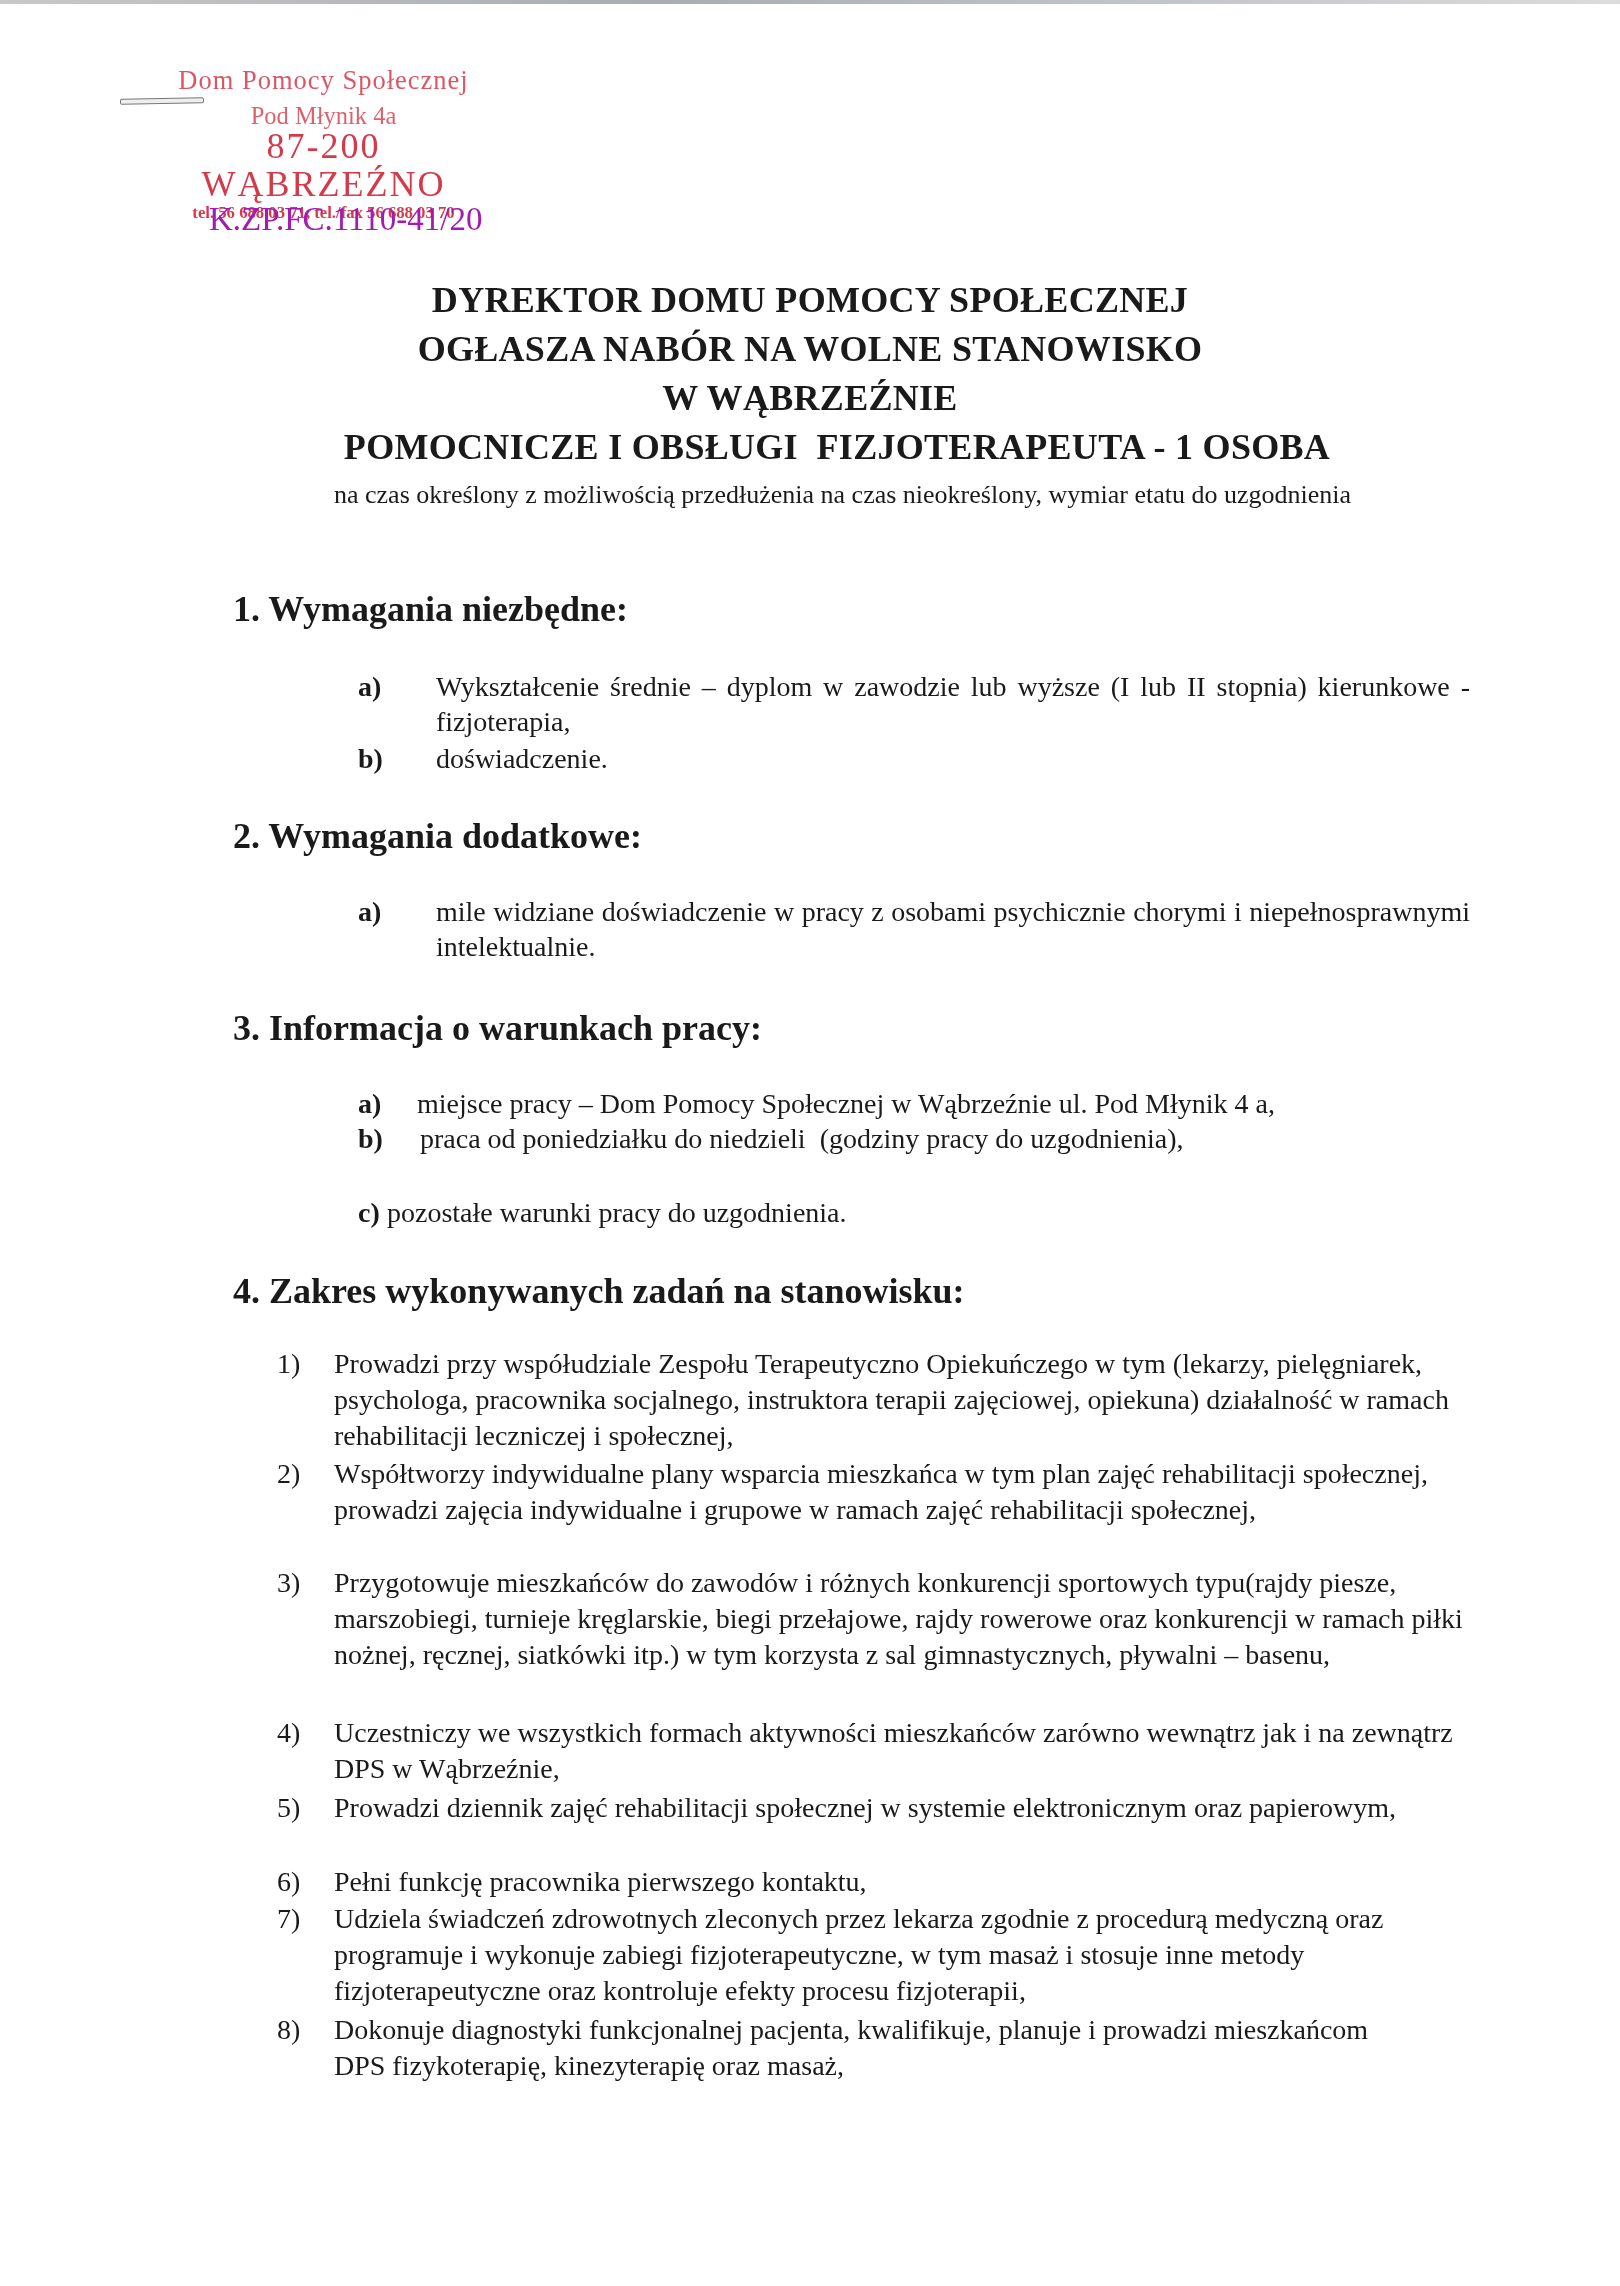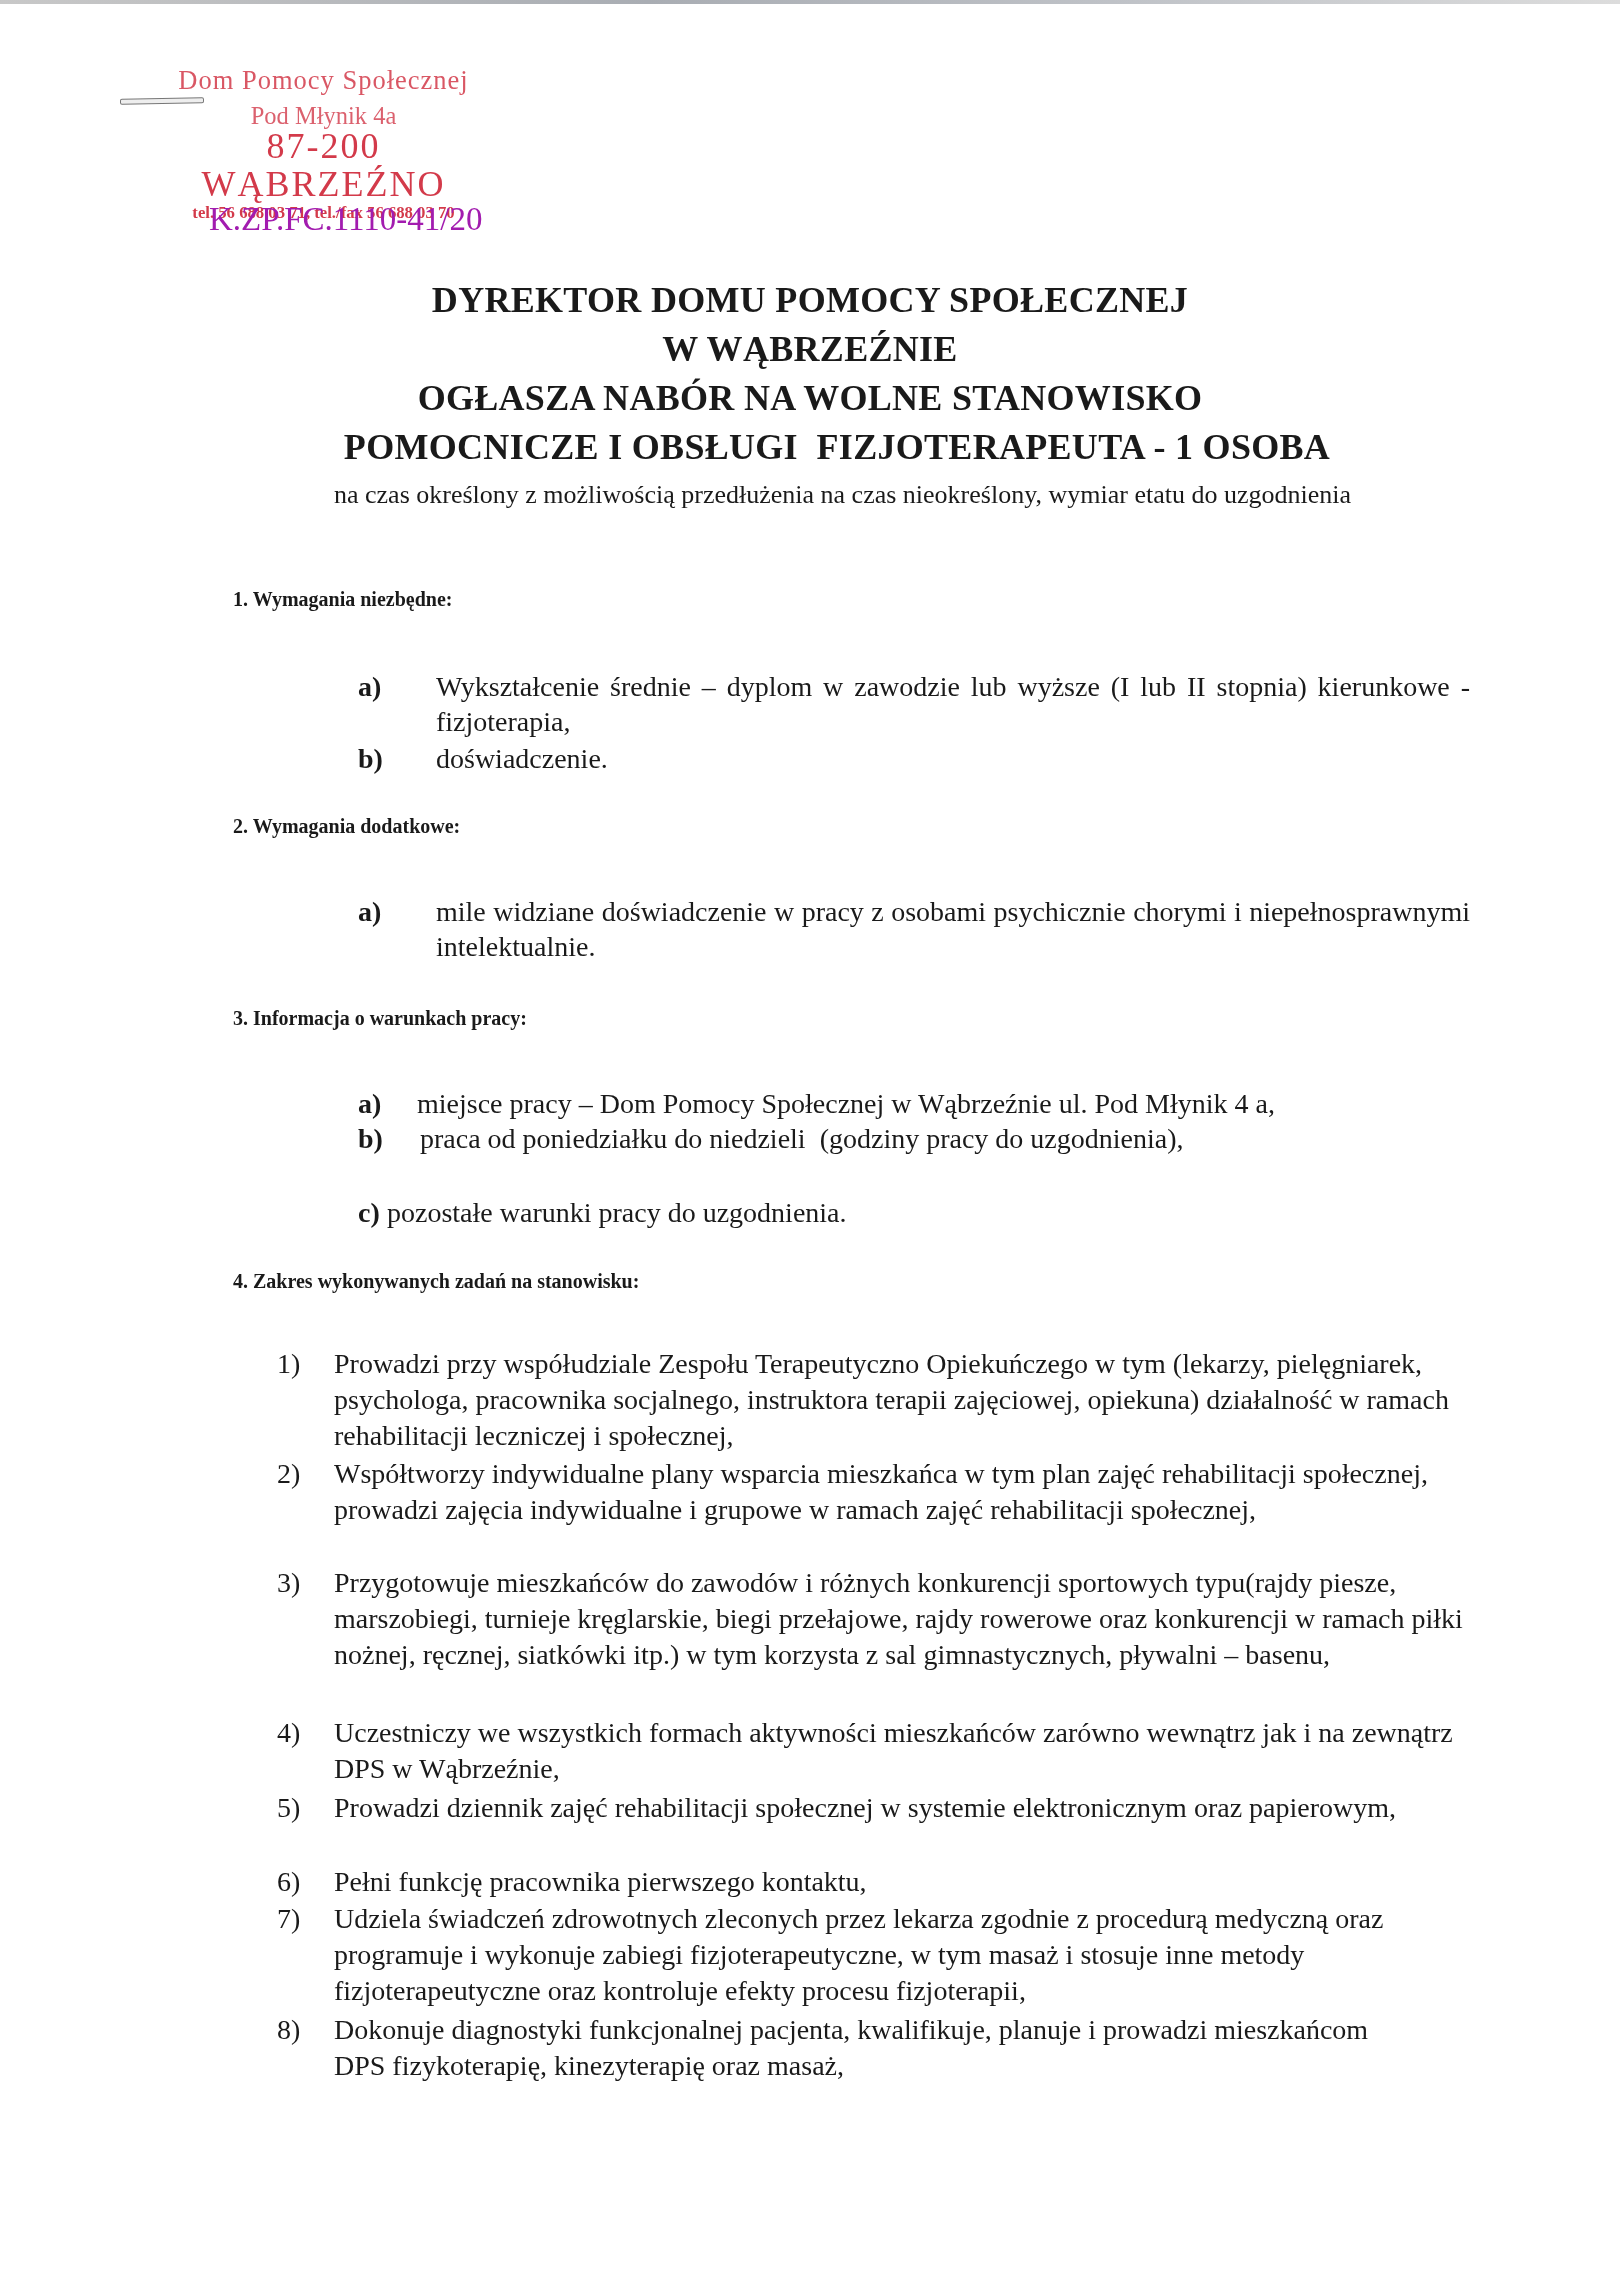--- a/index.html
+++ b/index.html
@@ -15,21 +15,21 @@
   .stamp .l2 { font-size:24.5px; opacity:.8; margin-top:7.8px; }
   .stamp .l3 { font-size:36px; letter-spacing:2px; }
   .stamp .l4 { font-size:16.7px; font-weight:bold; letter-spacing:0; white-space:nowrap; }
   .stamp-line { position:absolute; left:120px; top:98px; width:82px; height:3.9px;
     border:1px solid #777; border-radius:2px; background:#eee; transform:rotate(-1deg); }
   .ref { position:absolute; left:209px; top:201px; font-size:33px; color:#a21caf; }
   .title { position:absolute; left:0; top:276px; width:1620px; text-align:center;
     font-weight:bold; font-size:36px; line-height:49px; letter-spacing:0.3px; }
   .subtitle { position:absolute; left:274px; top:477px; width:1137px; text-align:center;
     font-size:26px; line-height:35px; }
-  .h { position:absolute; left:233px; font-weight:bold; font-size:20px; }
+  .h { position:absolute; left:233px; font-weight:bold; font-size:36px; }
   .item { position:absolute; font-size:28px; line-height:35px; }
   .item .lbl { position:absolute; left:0; top:0; font-weight:bold; }
   .item .txt { display:block; text-align:justify; }
   .num { position:absolute; left:277px; width:1206px; font-size:28px; line-height:36px; }
   .num .lbl { position:absolute; left:0; top:0; }
   .num .txt { display:block; margin-left:57px; }
 </style>
 </head>
 <body>
 
@@ -40,22 +40,22 @@
   <div class="l1">Dom Pomocy Społecznej</div>
   <div class="l2">Pod Młynik 4a</div>
   <div class="l3">87-200 WĄBRZEŹNO</div>
   <div class="l4">tel. 56 688 03 71, tel./fax 56 688 03 70</div>
 </div>
 
 <div class="ref">K.ZP.FC.1110-41/20</div>
 
 <div class="title">
   <div>DYREKTOR DOMU POMOCY SPOŁECZNEJ</div>
+  <div>OGŁASZA NABÓR NA WOLNE STANOWISKO</div>
   <div>W WĄBRZEŹNIE</div>
-  <div>OGŁASZA NABÓR NA WOLNE STANOWISKO</div>
   <div style="white-space:pre; margin-left:54px;">POMOCNICZE I OBSŁUGI  FIZJOTERAPEUTA - 1 OSOBA</div>
 </div>
 
 <div class="subtitle">na czas określony z możliwością przedłużenia na czas nieokreślony,  wymiar etatu do uzgodnienia</div>
 
 <div class="h" style="top:588px;">1. Wymagania niezbędne:</div>
 <div class="item" style="left:358px; top:669px; width:1112px;">
   <span class="lbl">a)</span>
   <span class="txt" style="margin-left:78px;">Wykształcenie średnie – dyplom w zawodzie lub wyższe (I lub II stopnia) kierunkowe - fizjoterapia,</span>
 </div>

